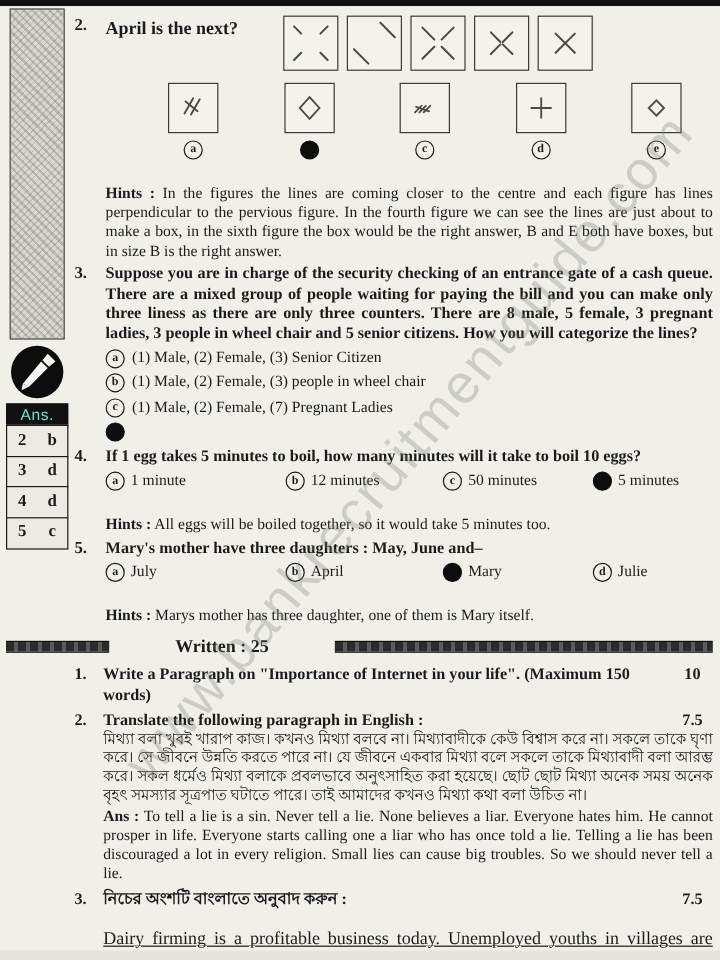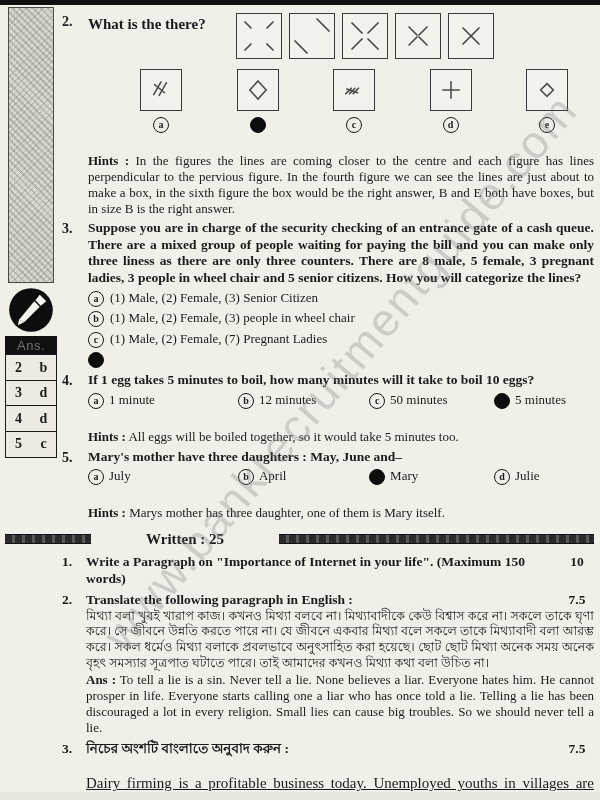--- a/index.html
+++ b/index.html
@@ -14,21 +14,21 @@
   .leftstrip{
     position:absolute;left:8px;top:7px;width:44px;height:274px;
     border:1px solid #4a4a4a;background-color:#d9d8d0;
     background-image:
       repeating-linear-gradient(45deg, rgba(110,110,104,.30) 0 2px, transparent 2px 5px),
       repeating-linear-gradient(-45deg, rgba(95,95,90,.22) 0 1px, transparent 1px 4px);
   }
   
   .anspanel{position:absolute;left:5px;top:284px;width:52px;}
   .ansicon{width:52px;height:52px;display:flex;align-items:center;justify-content:center;}
-  .anslabel{background:#101010;color:#737373;text-align:center;font-size:13px;
+  .anslabel{background:#101010;color:#5eead4;text-align:center;font-size:13px;
     font-family:"Liberation Sans",sans-serif;padding:2px 0 3px;letter-spacing:.5px;}
   .ansrow{display:grid;grid-template-columns:1fr 1fr;border:1.6px solid #1a1a1a;margin-top:-1.6px;
     background:#eceae2;height:25px;align-items:center;text-align:center;
     font-size:14px;font-weight:bold;}
   
   .watermark{
     position:absolute;left:-60px;top:345px;width:800px;text-align:center;
     transform:rotate(-50deg);
     font-family:"Liberation Sans",sans-serif;font-size:46px;letter-spacing:2px;
     color:rgba(125,125,122,.30);white-space:nowrap;pointer-events:none;z-index:6;
@@ -116,21 +116,21 @@
   </div>
 
   <div class="watermark">www.bankrecruitmentguide.com</div>
 
   <div class="main">
 
     <div class="qrow">
       <div class="qnum">2.</div>
       <div class="qbody">
         <div class="seqwrap">
-          <div class="q2title">What is the there?</div>
+          <div class="q2title">April is the next?</div>
           <div class="seqrow" id="q2-seq">
               <div class="figbox big">
                 <svg viewBox="0 0 44 44">
                   <line x1="8" y1="8" x2="14" y2="14"></line>
                   <line x1="36" y1="8" x2="30" y2="14"></line>
                   <line x1="8" y1="36" x2="14" y2="30"></line>
                   <line x1="36" y1="36" x2="30" y2="30"></line>
                 </svg>
               </div>
               <div class="figbox big">

